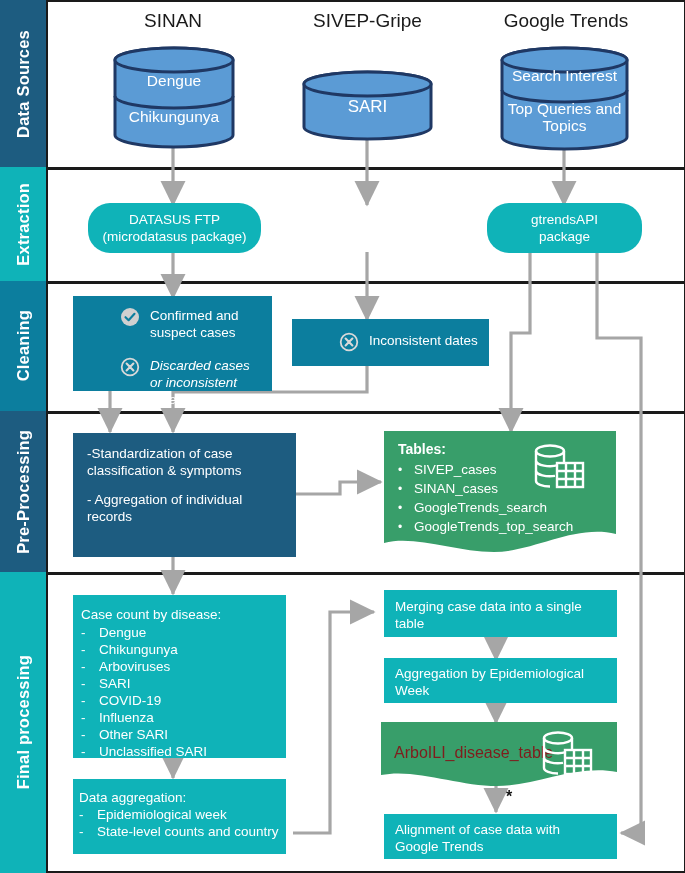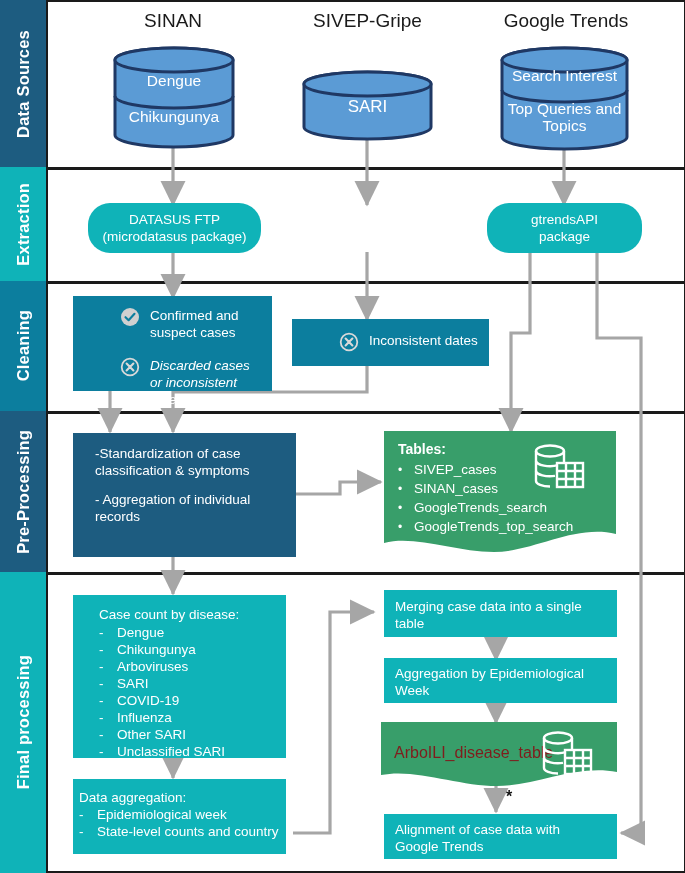--- a/index.html
+++ b/index.html
@@ -275,21 +275,21 @@
             <circle cx="10" cy="10" r="8.3" fill="none" stroke="#d9d9d9" stroke-width="1.8"></circle>
             <path d="M6.6,6.6 L13.4,13.4 M13.4,6.6 L6.6,13.4" stroke="#d9d9d9" stroke-width="2.1" stroke-linecap="round"></path>
           </svg>
         </span>
         <span>Inconsistent dates</span>
       </div>
     </div>
   </div>
 
   <div class="box dblue" style="left:73px; top:433px; width:223px; height:124px">
-    <div class="pad" style="padding:12px 22px">
+    <div class="pad" style="padding:12px 14px">
       <div style="margin-bottom:12px">-Standardization of case classification &amp; symptoms</div>
       <div>- Aggregation of individual records</div>
     </div>
   </div>
 
   <div class="box" style="left:384px; top:431px; width:232px; height:130px; background:transparent">
     <svg width="232" height="130" viewBox="0 0 232 130" style="position:absolute;left:0;top:0">
       <path d="M0,0 L232,0 L232,103 C190,93 150,121 110,121 C70,121 32,104 0,112 Z" fill="#389e6a"></path>
     </svg>
     <div style="position:absolute; left:14px; top:10px; width:205px">
@@ -322,21 +322,21 @@
           <path d="M7,20 a14,5.5 0 0 0 22,4.2"></path>
           <path d="M7,30 a14,5.5 0 0 0 19,4.9"></path>
           <rect x="28" y="22" width="26" height="24"></rect>
           <path d="M28,30 L54,30 M28,38 L54,38 M37,22 L37,46 M46,22 L46,46"></path>
         </g>
       </svg>
     </span>
   </div>
 
   <div class="box teal" style="left:73px; top:595px; width:213px; height:163px">
-    <div class="pad" style="padding:11px 26px">
+    <div class="pad" style="padding:11px 8px">
       <div style="margin-bottom:1px">Case count by disease:</div>
       <ul class="plain">
         <li>
             <span class="dash">-</span>
             <span>Dengue</span>
           </li>
         <li>
             <span class="dash">-</span>
             <span>Chikungunya</span>
           </li>

